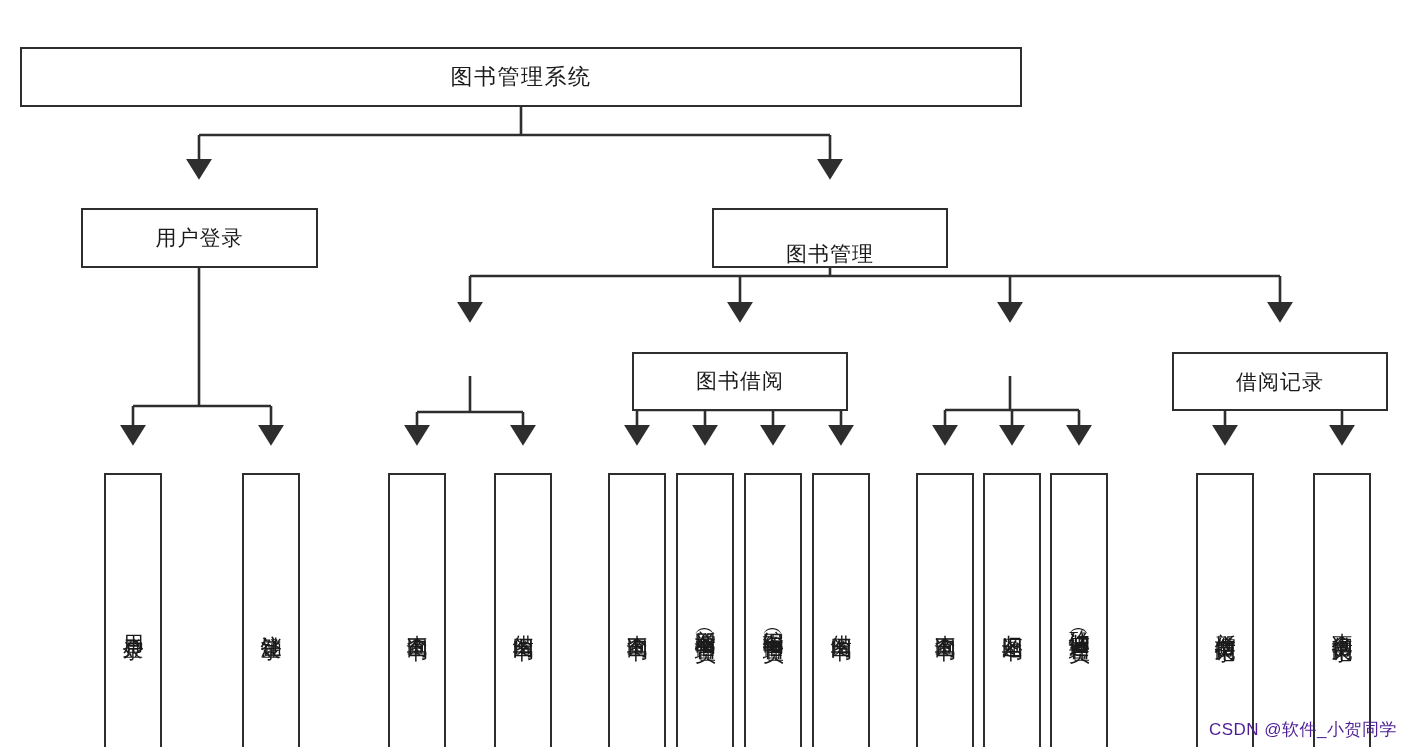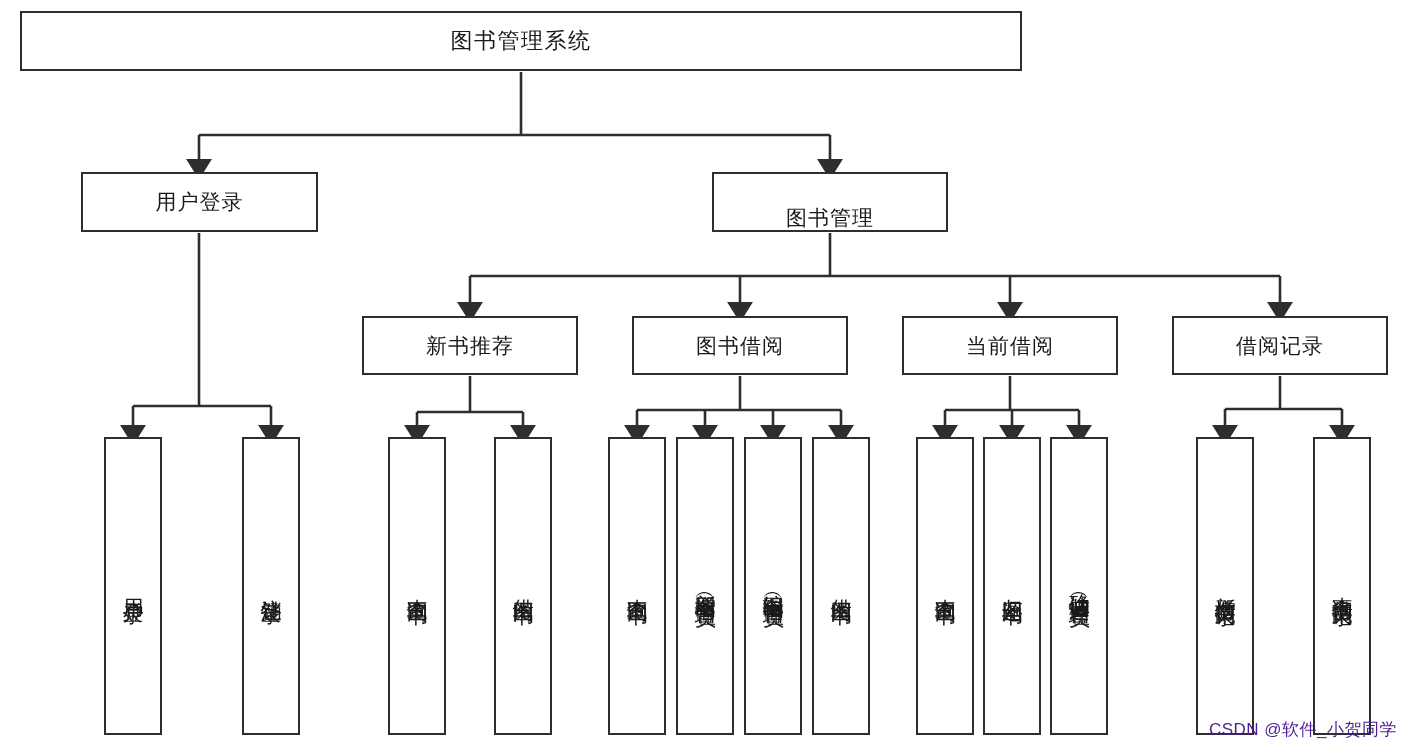--- a/index.html
+++ b/index.html
@@ -17,20 +17,21 @@
   .node{
     position:absolute;
     box-sizing:border-box;
     border:2.5px solid #2e2e2e;
     background:#ffffff;
     display:flex;
     align-items:center;
     justify-content:center;
     text-align:center;
     color:#1a1a1a;
+    margin-top:36px;
   }
   .node.h{
     font-size:21px;
     line-height:1.2;
     letter-spacing:1px;
   }
   .node.title{
     font-size:22px;
     letter-spacing:1.5px;
   }
@@ -123,28 +124,22 @@
     <span>图书管理系统</span>
   </div>
 
   <div class="node h" style="left:81px;top:172px;width:237px;height:60px;">
     <span>用户登录</span>
   </div>
   <div class="node h" style="left:712px;top:172px;width:236px;height:60px;align-items:flex-end;">
     <span>图书管理</span>
   </div>
 
-  <div class="node h" style="left:362px;top:316px;width:216px;height:59px;">
-    <span>新书推荐</span>
-  </div>
-  <div class="node h" style="left:632px;top:316px;width:216px;height:59px;">
+  <div class="node h" style="left:632px;top:316px;width:216px;height:59px;font-family:Liberation Serif, serif;">
     <span>图书借阅</span>
-  </div>
-  <div class="node h" style="left:902px;top:316px;width:216px;height:59px;">
-    <span>当前借阅</span>
   </div>
   <div class="node h" style="left:1172px;top:316px;width:216px;height:59px;">
     <span>借阅记录</span>
   </div>
 
   <div class="node v" style="left:104px;top:437px;width:58px;height:298px;">
     <span class="vtext">用户登录</span>
   </div>
   <div class="node v" style="left:242px;top:437px;width:58px;height:298px;">
     <span class="vtext">注销登录</span>

